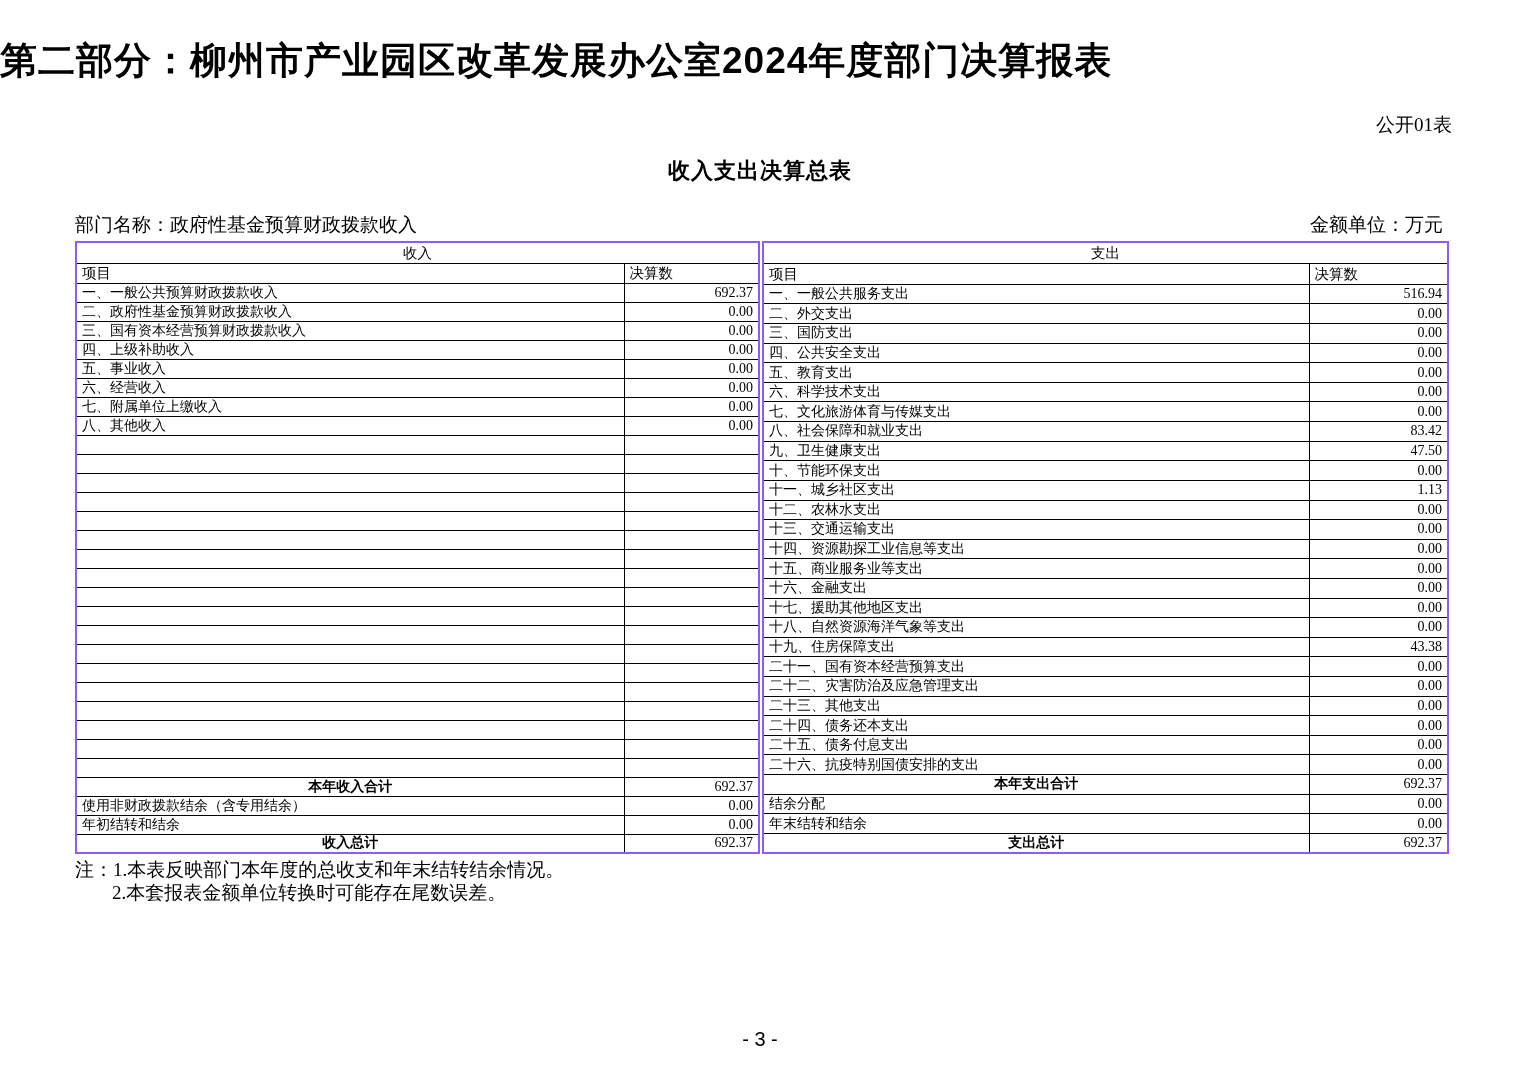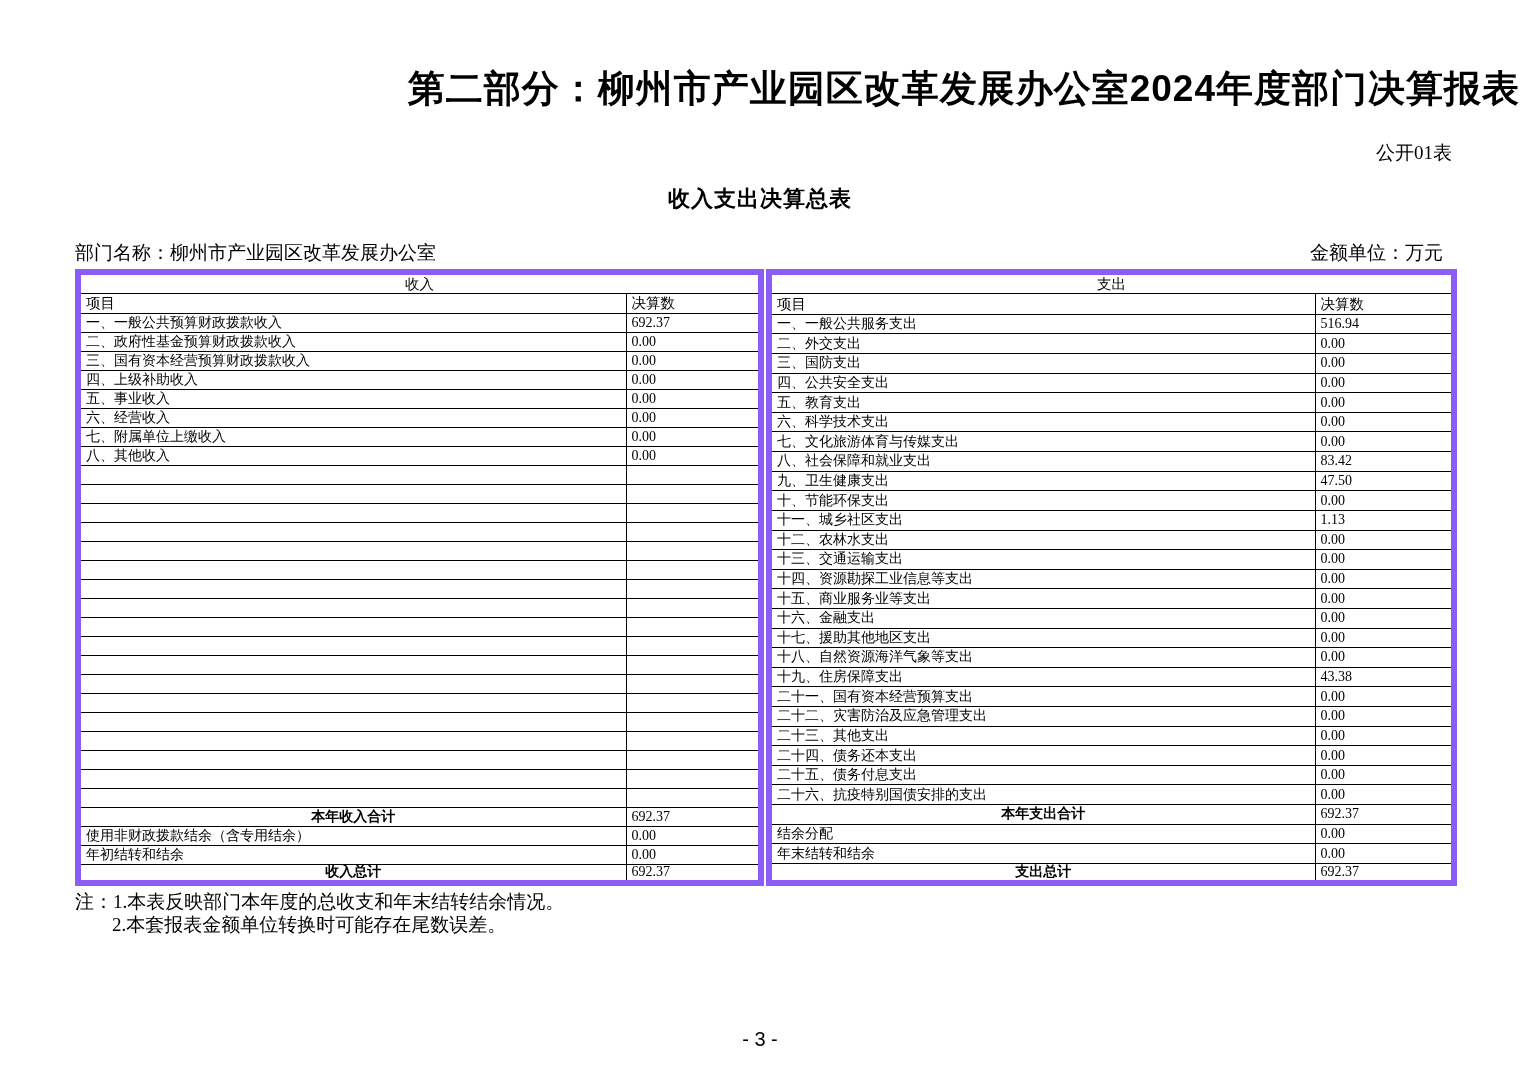--- a/index.html
+++ b/index.html
@@ -7,22 +7,22 @@
   body {
     width: 1520px;
     height: 1074px;
     background: #ffffff;
     color: #000000;
     font-family: "Liberation Serif", "DejaVu Serif", serif;
     position: relative;
     overflow: hidden;
   }
   .doc-title {
-    padding-top: 64px;
-    text-align: right;
+    padding-top: 36px;
+    text-align: left;
     font-family: "Liberation Sans", "DejaVu Sans", sans-serif;
     font-weight: bold;
     font-size: 37px;
     letter-spacing: 1px;
   }
   .table-code {
     margin-top: 26px;
     padding-right: 68px;
     text-align: right;
     font-size: 19px;
@@ -41,21 +41,21 @@
     font-size: 19px;
   }
   .tables {
     display: flex;
     margin-left: 75px;
     width: 1370px;
   }
   .fin-table {
     border-collapse: collapse;
     table-layout: fixed;
-    border: 6px solid #8b5cf6;
+    border: 2px solid #8b5cf6;
   }
   .fin-table.left  { width: 683px; margin-right: 2px; }
   .fin-table.right { width: 685px; }
   .fin-table td {
     border: 1px solid #000;
     height: 19px;
     font-size: 14px;
     line-height: 1;
     padding: 0 5px;
     white-space: nowrap;
@@ -64,21 +64,21 @@
   .fin-table tr.section-head td {
     text-align: center;
     height: 21px;
     font-size: 14.5px;
   }
   .fin-table tr.col-head td {
     height: 20px;
     font-size: 14.5px;
   }
   .fin-table td.item { text-align: left; }
-  .fin-table td.val  { }
+  .fin-table td.val  { text-align: right; }
   .fin-table td.item.total {
     text-align: center;
     font-weight: bold;
   }
   .notes {
     margin: 5px 0 18px 75px;
     font-size: 19px;
     line-height: 1.2;
   }
   .notes .note-line-2 { padding-left: 37px; }
@@ -95,21 +95,21 @@
 </head>
 <body>
 
 <div class="doc-title">第二部分：柳州市产业园区改革发展办公室2024年度部门决算报表</div>
 
 <div class="table-code">公开01表</div>
 
 <div class="table-title">收入支出决算总表</div>
 
 <div class="meta-row">
-  <span>部门名称：柳州市产业园区改革发展办公室</span>
+  <span>部门名称：政府性基金预算财政拨款收入</span>
   <span>金额单位：万元</span>
 </div>
 
 <div class="tables">
 
   <table class="fin-table left">
     <colgroup>
         <col style="width:548px">
         <col style="width:135px">
       </colgroup>

